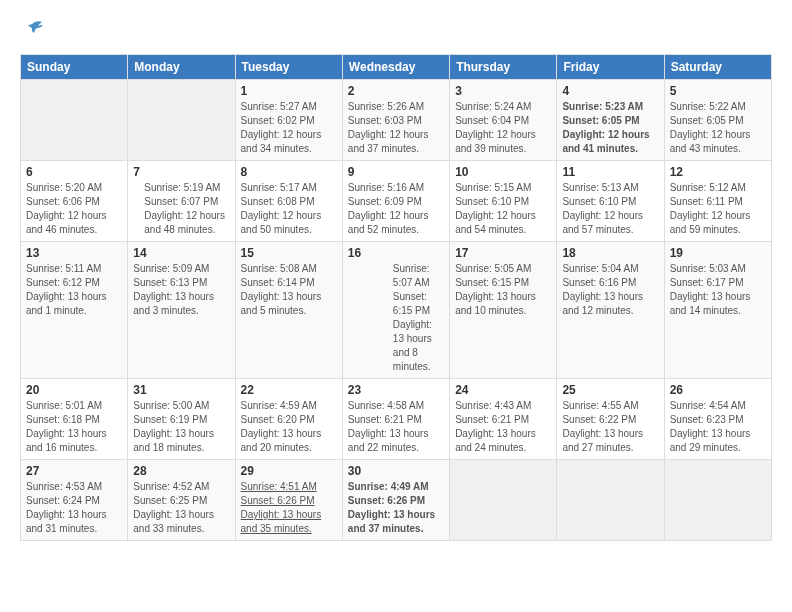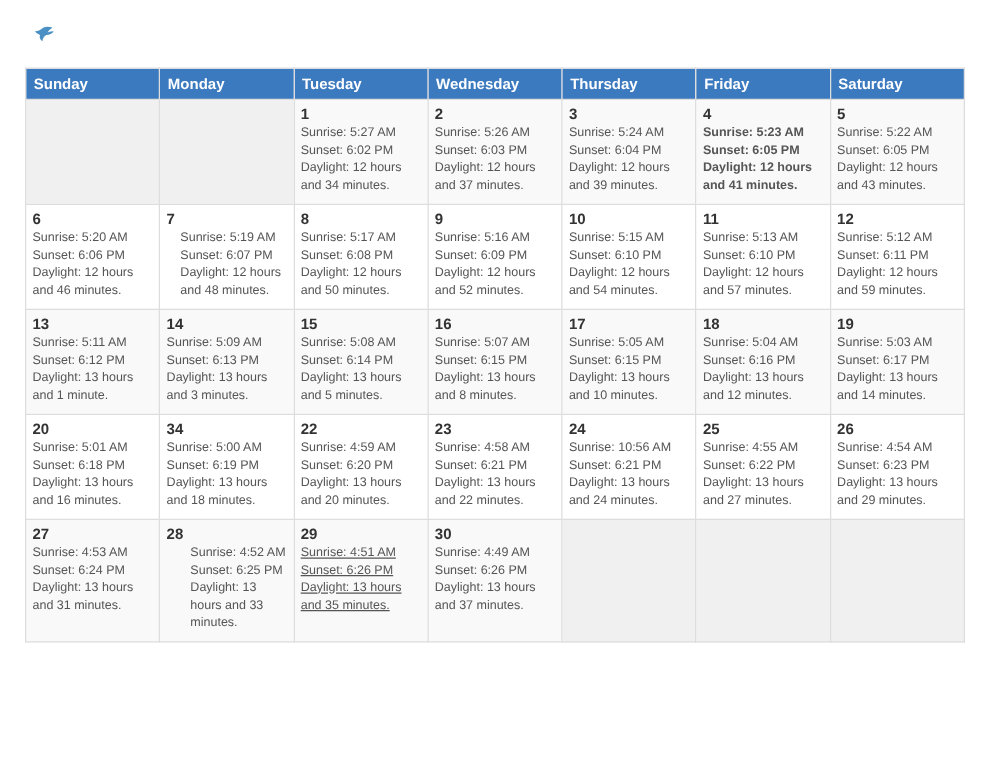--- a/index.html
+++ b/index.html
@@ -213,21 +213,21 @@
 Daylight: 13 hours and 3 minutes.</div>
           </td>
           <td>
             <span class="day-num">15</span>
             <div class="day-info" style="white-space: pre-line;">Sunrise: 5:08 AM
 Sunset: 6:14 PM
 Daylight: 13 hours and 5 minutes.</div>
           </td>
           <td>
             <span class="day-num">16</span>
-            <div class="day-info" style="white-space: pre-line;">Sunrise: 5:07 AM
+            <div class="day-info" style="white-space: pre-line; margin-left: 45px;">Sunrise: 5:07 AM
 Sunset: 6:15 PM
 Daylight: 13 hours and 8 minutes.</div>
           </td>
           <td>
             <span class="day-num">17</span>
             <div class="day-info" style="white-space: pre-line;">Sunrise: 5:05 AM
 Sunset: 6:15 PM
 Daylight: 13 hours and 10 minutes.</div>
           </td>
           <td>
@@ -244,40 +244,40 @@
           </td>
         </tr>
         <tr>
           <td>
             <span class="day-num">20</span>
             <div class="day-info" style="white-space: pre-line;">Sunrise: 5:01 AM
 Sunset: 6:18 PM
 Daylight: 13 hours and 16 minutes.</div>
           </td>
           <td>
-            <span class="day-num">34</span>
+            <span class="day-num">31</span>
             <div class="day-info" style="white-space: pre-line;">Sunrise: 5:00 AM
 Sunset: 6:19 PM
 Daylight: 13 hours and 18 minutes.</div>
           </td>
           <td>
             <span class="day-num">22</span>
             <div class="day-info" style="white-space: pre-line;">Sunrise: 4:59 AM
 Sunset: 6:20 PM
 Daylight: 13 hours and 20 minutes.</div>
           </td>
           <td>
             <span class="day-num">23</span>
             <div class="day-info" style="white-space: pre-line;">Sunrise: 4:58 AM
 Sunset: 6:21 PM
 Daylight: 13 hours and 22 minutes.</div>
           </td>
           <td>
             <span class="day-num">24</span>
-            <div class="day-info" style="white-space: pre-line;">Sunrise: 10:56 AM
+            <div class="day-info" style="white-space: pre-line;">Sunrise: 4:43 AM
 Sunset: 6:21 PM
 Daylight: 13 hours and 24 minutes.</div>
           </td>
           <td>
             <span class="day-num">25</span>
             <div class="day-info" style="white-space: pre-line;">Sunrise: 4:55 AM
 Sunset: 6:22 PM
 Daylight: 13 hours and 27 minutes.</div>
           </td>
           <td>
@@ -289,33 +289,33 @@
         </tr>
         <tr>
           <td>
             <span class="day-num">27</span>
             <div class="day-info" style="white-space: pre-line;">Sunrise: 4:53 AM
 Sunset: 6:24 PM
 Daylight: 13 hours and 31 minutes.</div>
           </td>
           <td>
             <span class="day-num">28</span>
-            <div class="day-info" style="white-space: pre-line; margin-left: 19px;">Sunrise: 4:52 AM
+            <div class="day-info" style="white-space: pre-line;">Sunrise: 4:52 AM
 Sunset: 6:25 PM
 Daylight: 13 hours and 33 minutes.</div>
           </td>
           <td>
             <span class="day-num">29</span>
             <div class="day-info" style="white-space: pre-line; text-decoration: underline;">Sunrise: 4:51 AM
 Sunset: 6:26 PM
 Daylight: 13 hours and 35 minutes.</div>
           </td>
           <td>
             <span class="day-num">30</span>
-            <div class="day-info" style="white-space: pre-line;">Sunrise: 4:49 AM
+            <div class="day-info" style="white-space: pre-line; font-weight: bold;">Sunrise: 4:49 AM
 Sunset: 6:26 PM
 Daylight: 13 hours and 37 minutes.</div>
           </td>
           <td class="empty-cell"></td>
           <td class="empty-cell"></td>
           <td class="empty-cell"></td>
         </tr>
       </tbody>
   </table>
 </div>

